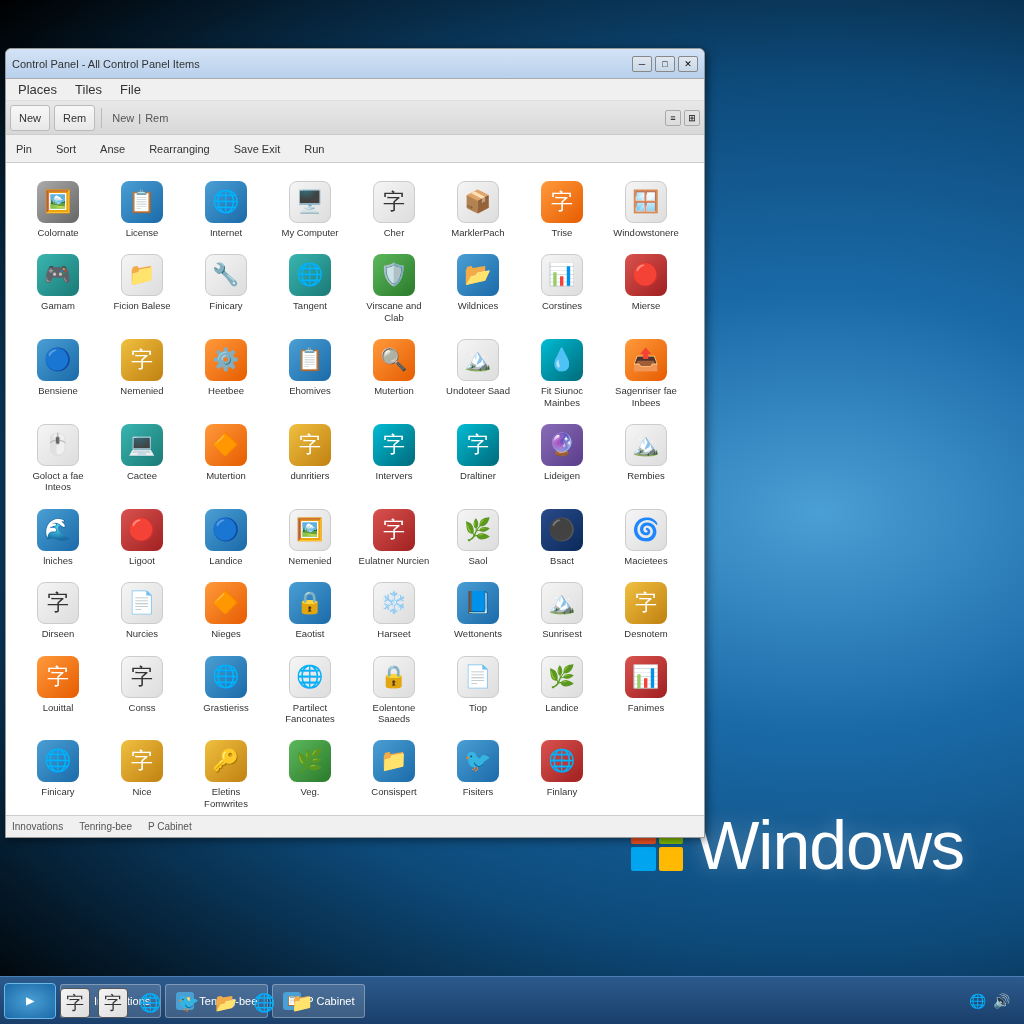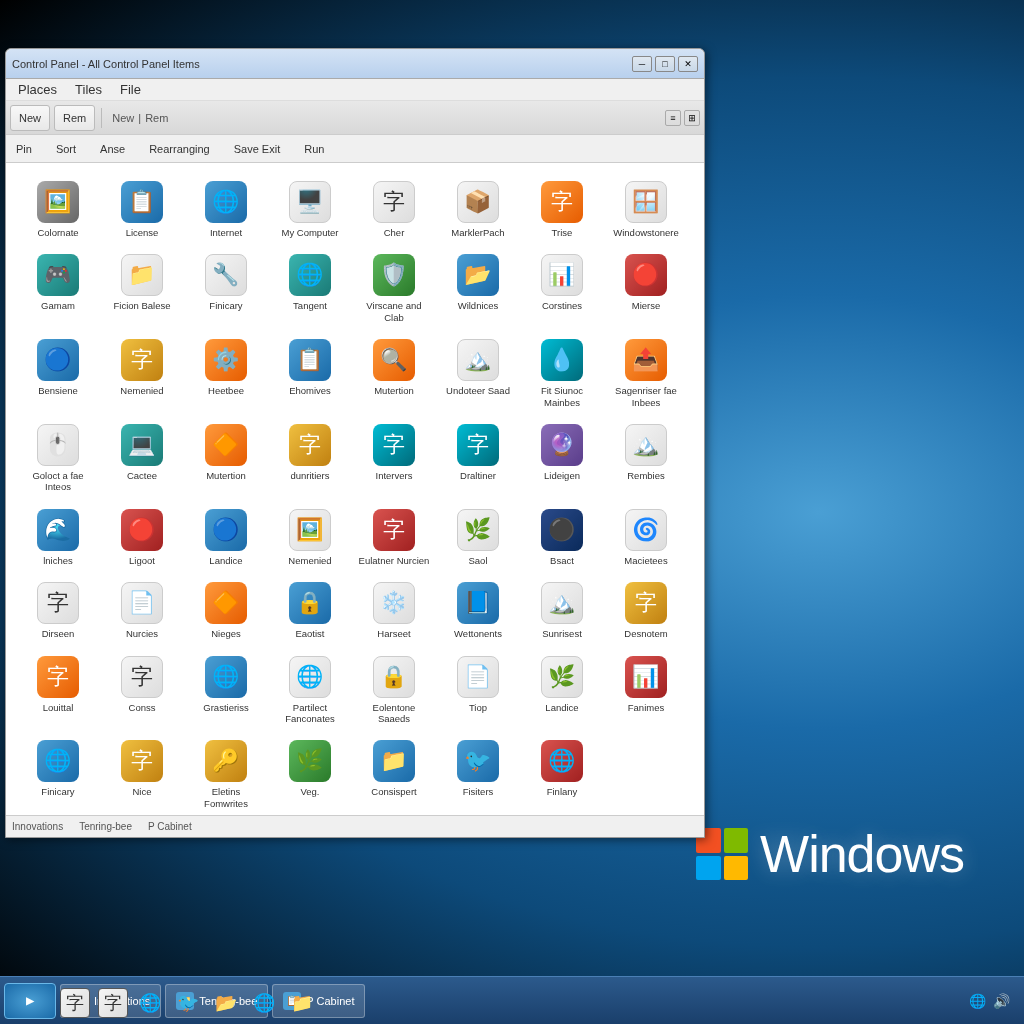--- a/index.html
+++ b/index.html
@@ -20,21 +20,21 @@
       height: 1024px;
       background: radial-gradient(ellipse at 80% 50%, #4a9fd4 0%, #1a6aa8 30%, #0d4a7a 60%, #000 100%);
     }
 
     
     .windows-logo {
       position: absolute;
       bottom: 140px;
       right: 60px;
       color: white;
-      font-size: 52px;
+      font-size: 68px;
       font-weight: 200;
       letter-spacing: -1px;
       text-shadow: 0 0 20px rgba(255,255,255,0.3);
       display: flex;
       align-items: center;
       gap: 12px;
     }
     .win-flag {
       display: grid;
       grid-template-columns: 1fr 1fr;

